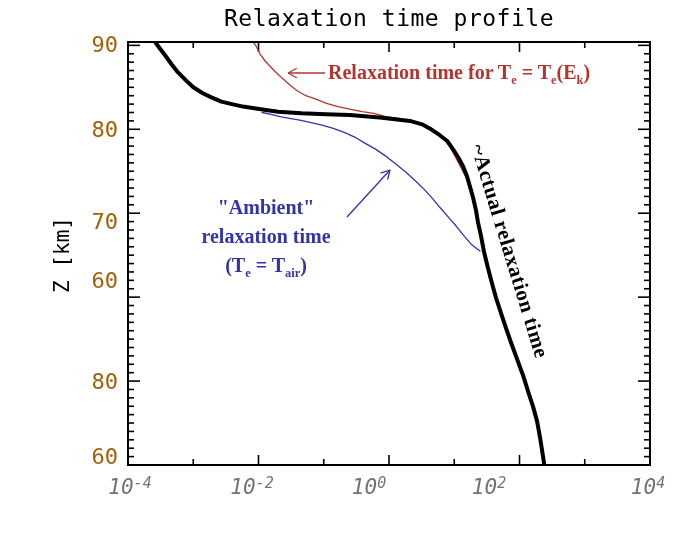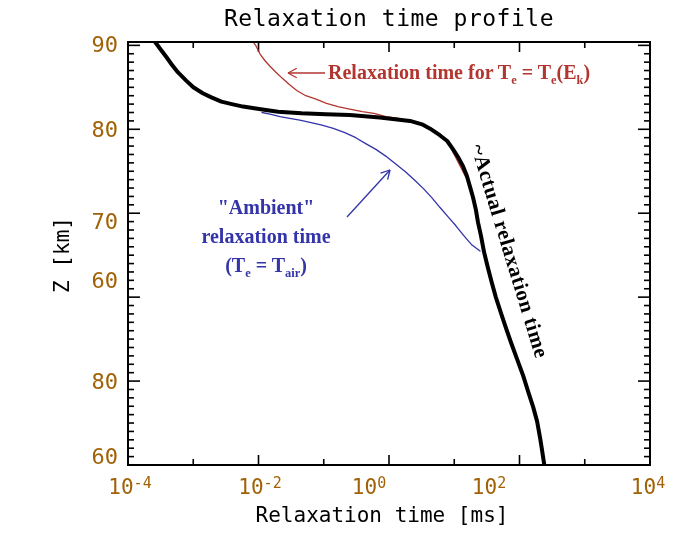--- a/index.html
+++ b/index.html
@@ -4,21 +4,21 @@
 <style>
   html,body{margin:0;padding:0;background:#fff;}
   #stage{position:relative;width:689px;height:552px;background:#ffffff;overflow:hidden;
          font-family:"DejaVu Sans Mono", monospace;}
   #plot-svg{position:absolute;left:0;top:0;}
   .txt{position:absolute;white-space:nowrap;color:#000;}
   #chart-title{top:5px;left:389px;transform:translateX(-50%);font-size:23px;letter-spacing:.5px;}
   #x-axis-title{top:503px;left:382px;transform:translateX(-50%);font-size:21px;}
   #y-axis-title{top:255px;left:62px;transform:translate(-50%,-50%) rotate(-90deg);font-size:21px;}
   .ytick{position:absolute;left:74px;width:44px;text-align:right;font-size:22px;line-height:22px;color:#a16207;}
-  .xtick{position:absolute;top:474px;transform:translateX(-50%);font-size:21px;color:#a16207;}
+  .xtick{position:absolute;top:474px;transform:translateX(-50%);font-size:21px;color:#737373;font-style:italic;}
   .xtick sup{font-size:15px;vertical-align:6px;letter-spacing:0;}
   .serif{font-family:"Liberation Serif", serif;font-weight:bold;}
   sub{font-size:0.62em;line-height:0;}
   #red-annotation{top:61px;left:328px;font-size:20px;}
   #blue-annotation{top:193px;left:160px;width:212px;text-align:center;font-size:20px;line-height:29px;white-space:nowrap;}
   #actual-annotation{top:141px;left:489px;transform-origin:0 0;transform:rotate(73deg);font-size:21px;letter-spacing:.5px;}
 </style>
 </head>
 <body>
 
@@ -158,31 +158,30 @@
       <line x1="288" y1="73" x2="296.77582561890375" y2="68.20574461395798" stroke="#b23530" stroke-width="1.3"></line>
       <line x1="347" y1="217" x2="390" y2="170" stroke="#3333aa" stroke-width="1.3"></line>
       <line x1="390" y1="170" x2="380.5389719959688" y2="173.23866471048441" stroke="#3333aa" stroke-width="1.3"></line>
       <line x1="390" y1="170" x2="387.6134271369328" y2="179.71103856285572" stroke="#3333aa" stroke-width="1.3"></line>
     </svg>
 
   <div id="chart-title" class="txt">Relaxation time profile</div>
 
   <div id="y-axis-title" class="txt">Z [km]</div>
 
-  <div id="x-axis-title" class="txt">Relaxation time [ms]</div>
 
   <div class="ytick" style="top:34px">90</div>
   <div class="ytick" style="top:119px">80</div>
   <div class="ytick" style="top:211px">70</div>
   <div class="ytick" style="top:270px">60</div>
   <div class="ytick" style="top:371px">80</div>
   <div class="ytick" style="top:446px">60</div>
 
   <div class="xtick" style="left:130px"><span>10</span><sup>-4</sup></div>
-  <div class="xtick" style="left:260px"><span>10</span><sup>-2</sup></div>
+  <div class="xtick" style="left:252px"><span>10</span><sup>-2</sup></div>
   <div class="xtick" style="left:369px"><span>10</span><sup>0</sup></div>
   <div class="xtick" style="left:489px"><span>10</span><sup>2</sup></div>
   <div class="xtick" style="left:648px"><span>10</span><sup>4</sup></div>
 
   <div id="red-annotation" class="txt serif" style="color:#b23530"><span>Relaxation time for T</span><sub>e</sub><span> = T</span><sub>e</sub><span>(E</span><sub>k</sub><span>)</span></div>
 
   <div id="blue-annotation" class="txt serif" style="color:#3333aa">
     <div>"Ambient"</div>
     <div>relaxation time</div>
     <div><span>(T</span><sub>e</sub><span> = T</span><sub>air</sub><span>)</span></div>

